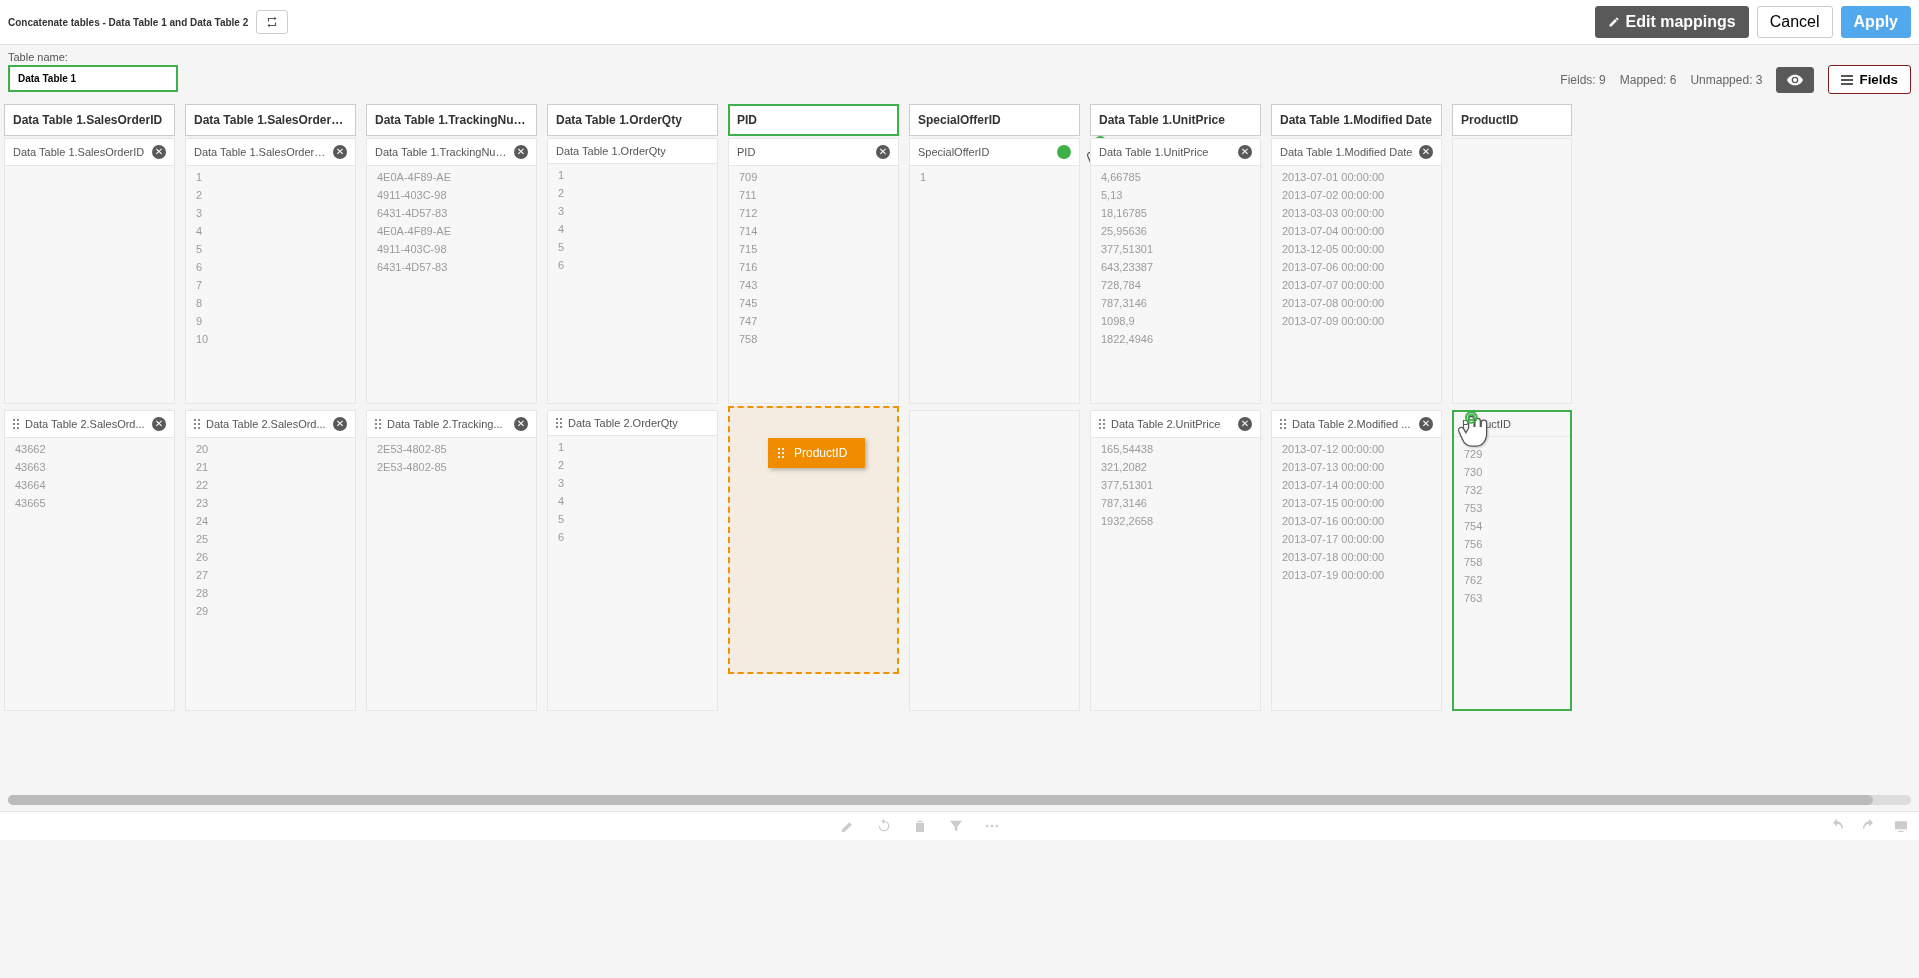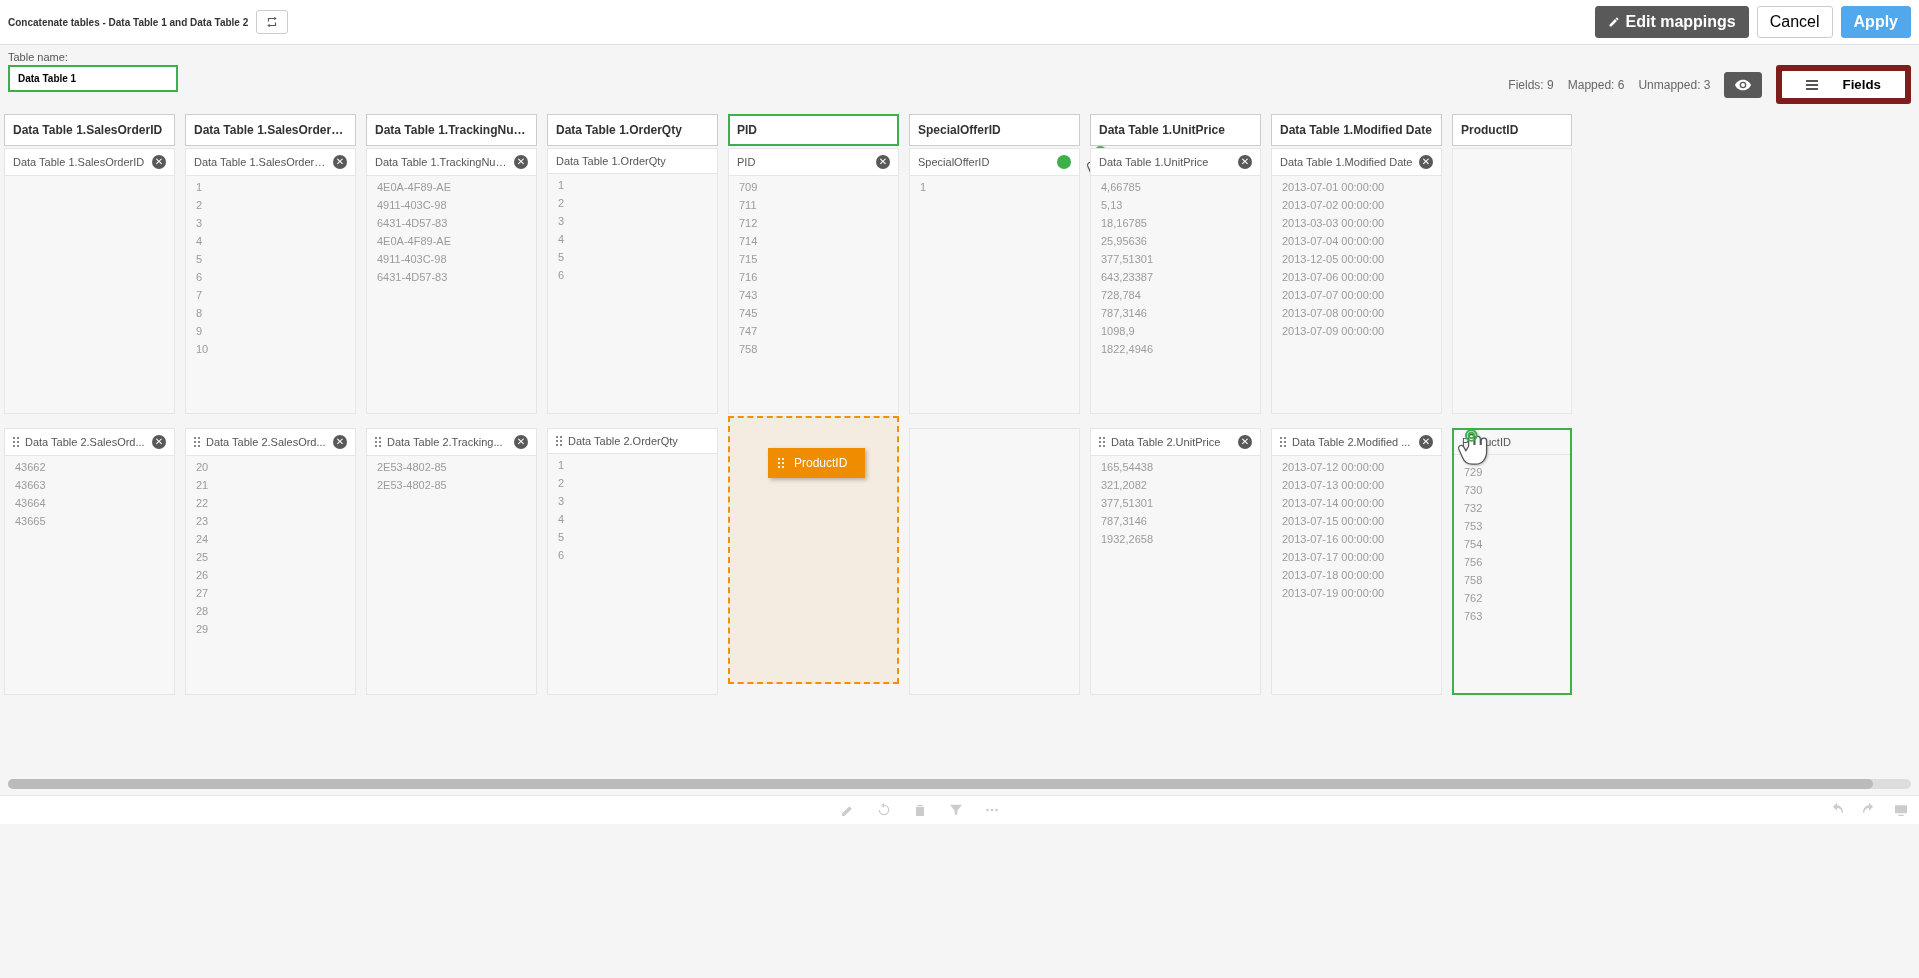--- a/index.html
+++ b/index.html
@@ -18,36 +18,36 @@
   .btn svg { width: 12px; height: 12px; fill: currentColor; }
 
   
   .subhead { display: flex; align-items: flex-start; justify-content: space-between; padding: 6px 8px 10px 8px; }
   .table-name-wrap { display: flex; flex-direction: column; gap: 2px; }
   .table-name-label { font-size: 11px; color: #555; }
   .table-name-input { border: 2px solid #3eb049; padding: 6px 8px; width: 170px; font-size: 10px; font-weight: bold; outline: none; }
   .field-stats { display: flex; align-items: center; gap: 14px; color: #666; font-size: 12px; margin-top: 14px; }
   .eye-btn { background: #595959; color: #fff; border: 1px solid #595959; border-radius: 3px; padding: 6px 10px; cursor: pointer; display: inline-flex; }
   .eye-btn svg { width: 16px; height: 12px; fill: #fff; }
-  .fields-btn { border: 6px solid #7f1d1d; background: #fff; border-radius: 3px; padding: 6px 24px; cursor: pointer; display: inline-flex; align-items: center; gap: 24px; font-weight: bold; }
+  .fields-btn { border: 1px solid #7f1d1d; background: #fff; border-radius: 3px; padding: 6px 12px; cursor: pointer; display: inline-flex; align-items: center; gap: 6px; font-weight: bold; }
   .menu-icon { display: inline-flex; flex-direction: column; gap: 2px; }
   .menu-icon span { display: block; width: 12px; height: 2px; background: #555; }
 
   
   .columns-wrap { padding: 0 4px 4px 4px; overflow-x: auto; }
   .headers-row, .blocks-row { display: flex; gap: 10px; min-width: 1550px; }
   .col-slot { flex: 0 0 171px; width: 171px; }
   .last-col { flex: 0 0 120px; width: 120px; }
 
   .col-header { border: 1px solid #ccc; background: #fff; padding: 8px 8px; font-size: 12px; font-weight: bold; white-space: nowrap; overflow: hidden; text-overflow: ellipsis; }
   .col-header.highlight { border: 2px solid #3eb049; padding: 7px 7px; }
 
   .data-block { background: #f7f7f7; border: 1px solid #e6e6e6; margin-top: 2px; min-height: 20px; }
   .data-block.upper { height: 266px; }
-  .data-block.lower { height: 267px; margin-top: 14px; }
+  .data-block.lower { height: 301px; margin-top: 6px; }
   .data-block.product-bordered { border: 2px solid #3eb049; }
 
   .drop-zone { height: 268px; margin-top: 2px; border: 2px dashed #f29100; background: rgba(242,145,0,0.08); position: relative; }
 
   .drag-chip { position: absolute; top: 30px; left: 38px; background: #ef8c00; color: #fff; padding: 8px 18px 8px 10px; font-size: 12px; box-shadow: 2px 2px 4px rgba(0,0,0,0.25); display: flex; align-items: center; gap: 10px; white-space: nowrap; }
   .drag-handle-dots { display: inline-grid; grid-template-columns: repeat(2, 2px); grid-template-rows: repeat(3, 2px); gap: 2px; }
   .drag-handle-dots span { width: 2px; height: 2px; background: rgba(255,255,255,0.9); }
 
   .source-bar { display: flex; align-items: center; padding: 6px 8px; border-bottom: 1px solid #e6e6e6; gap: 6px; background: #fff; position: relative; }
   .source-bar.fake { background: #f7f7f7; }

